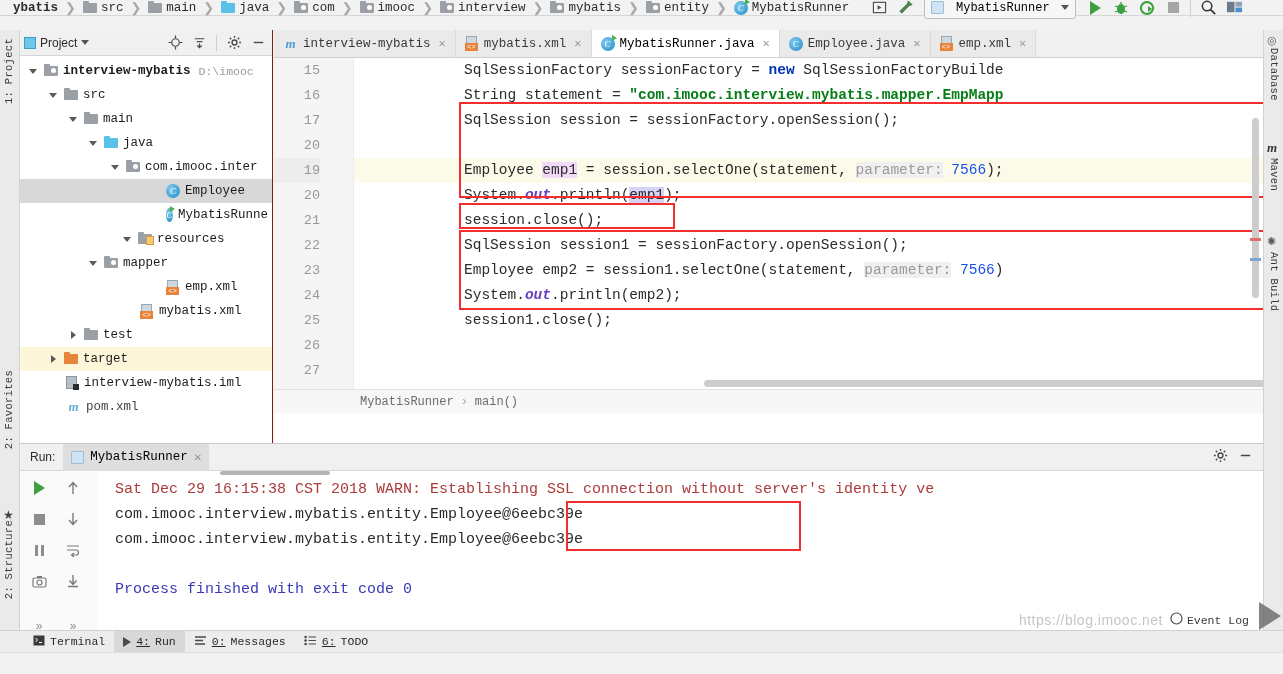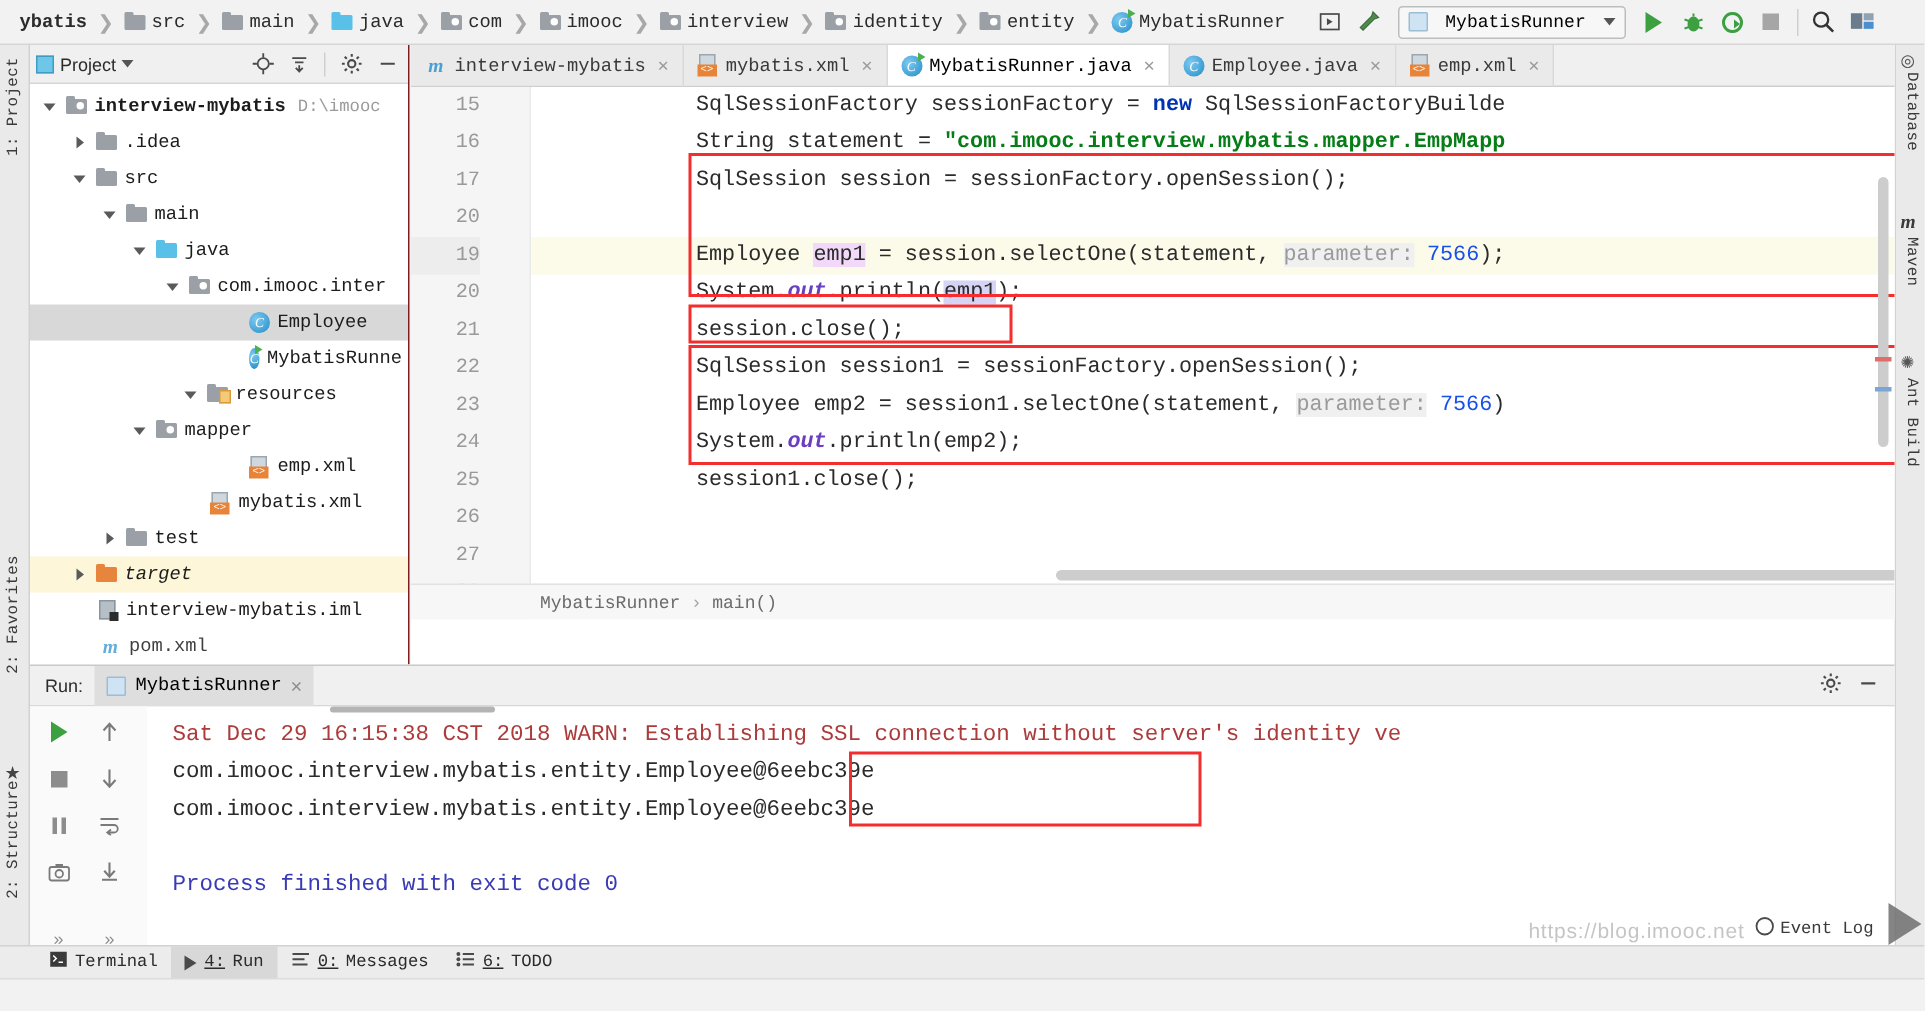--- a/index.html
+++ b/index.html
@@ -8,21 +8,21 @@
     font-family: "Liberation Sans", sans-serif;
     font-size: 12px;
     background: #f2f2f2;
     overflow: hidden;
     color: #000;
   }
   #app { position: relative; width: 1283px; height: 674px; }
 
   
   .topbar {
-    position: absolute; left: 0; top: 0; width: 1283px; height: 30px;
+    position: absolute; left: 0; top: 0; width: 1283px; height: 16px;
     background: #f2f2f2; display: flex; align-items: center;
     border-bottom: 1px solid #d6d6d6;
   }
   .crumb { display: flex; align-items: center; height: 30px; padding: 0 1px 0 3px; }
   .crumb-label {
     font-family: "Liberation Mono", monospace; font-size: 12.5px; color: #2b2b2b;
     margin-left: 4px; white-space: nowrap;
   }
   .crumb-sep { color: #a8a8a8; font-size: 13px; margin: 0 4px 0 6px; }
   .fold { width: 14px; height: 12px; position: relative; display: inline-block; }
@@ -97,21 +97,21 @@
     height: 26px; background: #f0f0f0; border-bottom: 1px solid #d6d6d6;
     display: flex; align-items: center; padding: 0 4px; gap: 4px;
   }
   .proj-title { font-size: 12px; font-family: "Liberation Sans", sans-serif; color: #2b2b2b; }
   .proj-sq { width: 12px; height: 12px; background: #6ec6e8; border: 1px solid #3e9dc4; }
   .ph-btn { width: 20px; height: 20px; display: inline-flex; align-items: center; justify-content: center; }
   .ph-sep { width: 1px; height: 16px; background: #cfcfcf; margin: 0 3px; }
   .tree { padding: 3px 0 0 0; font-family: "Liberation Mono", monospace; font-size: 12.5px; color: #1c1c1c; }
   .row { display: flex; align-items: center; height: 24px; white-space: nowrap; padding-right: 4px; }
   .row.sel { background: #d8d8d8; }
-  .row.hl { background: #fdf6d8; font-style: italic; }
+  .row.hl { background: #fdf6d8; }
   .arrow { width: 14px; height: 14px; display: inline-flex; align-items: center; justify-content: center; flex: 0 0 14px; }
   .arrow.down::after { content: ""; border-left: 4.5px solid transparent; border-right: 4.5px solid transparent; border-top: 5.5px solid #5a5a5a; }
   .arrow.right::after { content: ""; border-top: 4.5px solid transparent; border-bottom: 4.5px solid transparent; border-left: 5.5px solid #5a5a5a; }
   .tlabel { margin-left: 5px; }
   .tlabel.bold { font-weight: bold; }
   .tpath { margin-left: 8px; color: #9a9a9a; font-size: 11.5px; }
   .fold.orange i { background: #e8853c; }
   .fold.orange i::before { background: #e8853c; }
   .fold.res i::after {
     content: ""; position: absolute; right: -2px; bottom: -1px; width: 6px; height: 7px;
@@ -294,21 +294,21 @@
       <span class="fold pkg">
           <i></i>
         </span>
       <span class="crumb-label">interview</span>
     </div>
     <span class="crumb-sep">❯</span>
     <div class="crumb">
       <span class="fold pkg">
           <i></i>
         </span>
-      <span class="crumb-label">identity</span>
+      <span class="crumb-label">mybatis</span>
     </div>
     <span class="crumb-sep">❯</span>
     <div class="crumb">
       <span class="fold pkg">
           <i></i>
         </span>
       <span class="crumb-label">entity</span>
     </div>
     <span class="crumb-sep">❯</span>
     <div class="crumb">
@@ -415,27 +415,20 @@
     </div>
 
     <div class="tree">
       <div class="row" style="padding-left:6px">
         <span class="arrow down"></span>
         <span class="fold pkg" style="margin-left:4px">
             <i style="background:#9aa0a6"></i>
           </span>
         <span class="tlabel bold">interview-mybatis</span>
         <span class="tpath">D:\imooc</span>
-      </div>
-      <div class="row" style="padding-left:26px">
-        <span class="arrow right"></span>
-        <span class="fold" style="margin-left:4px">
-            <i></i>
-          </span>
-        <span class="tlabel">.idea</span>
       </div>
       <div class="row" style="padding-left:26px">
         <span class="arrow down"></span>
         <span class="fold" style="margin-left:4px">
             <i></i>
           </span>
         <span class="tlabel">src</span>
       </div>
       <div class="row" style="padding-left:46px">
         <span class="arrow down"></span>

